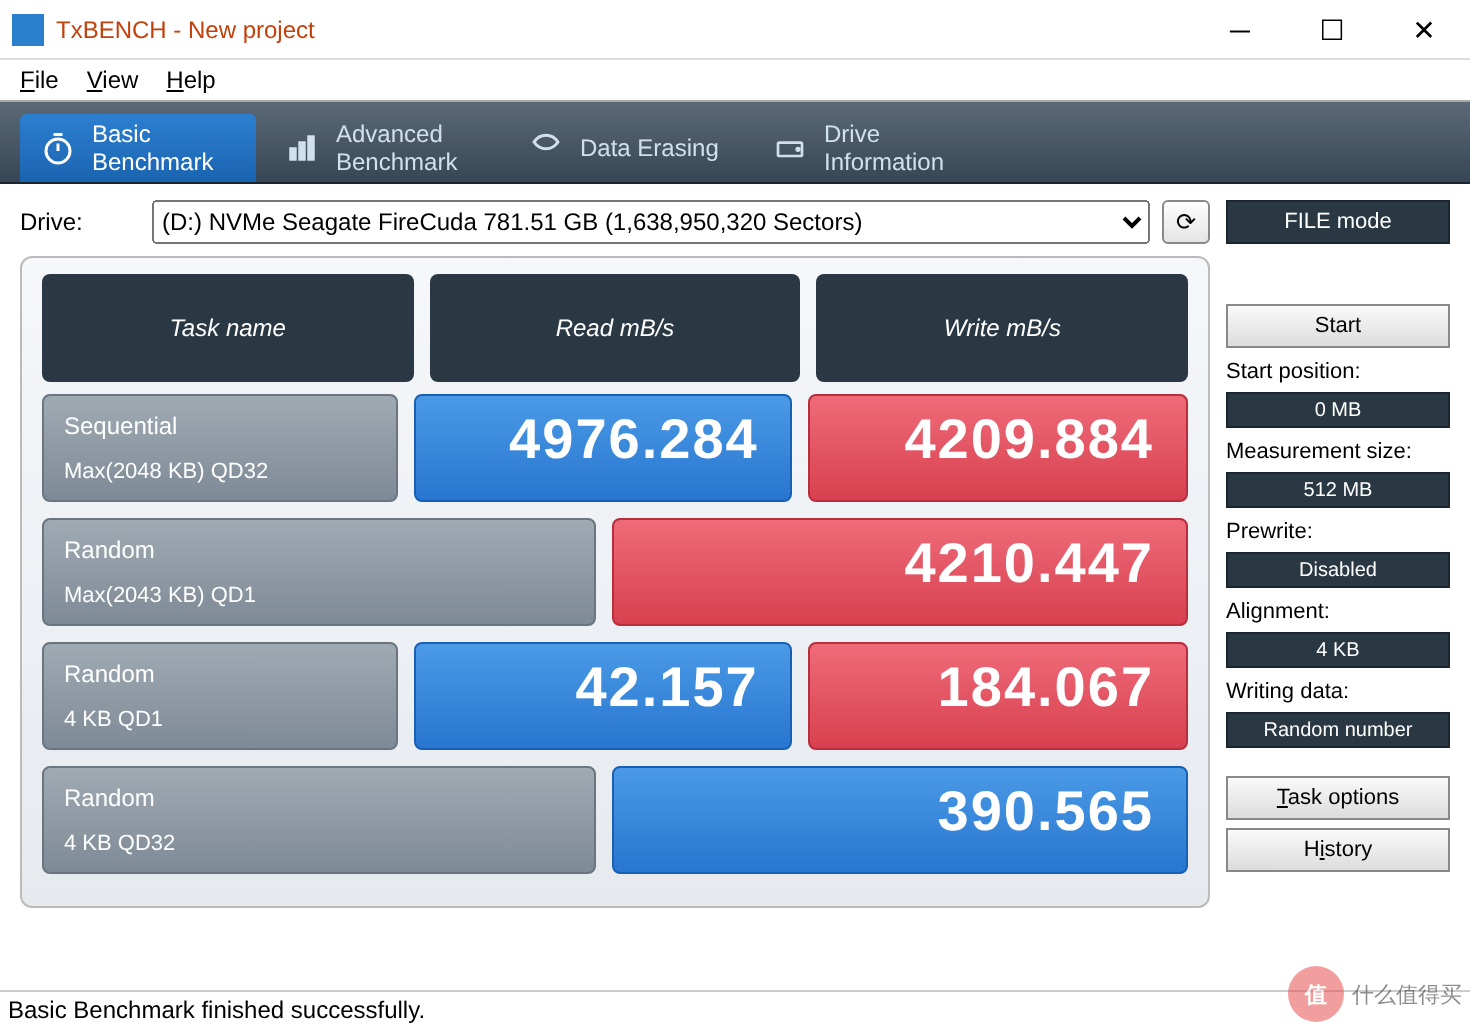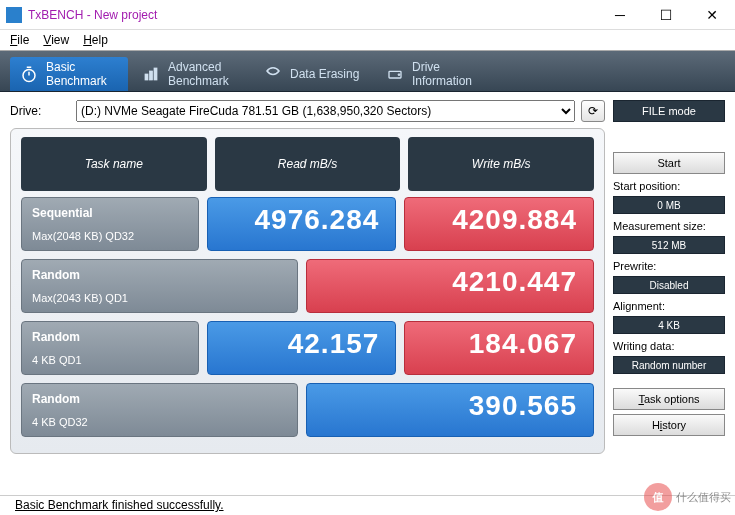--- a/index.html
+++ b/index.html
@@ -1,20 +1,20 @@
 <!DOCTYPE html>
 <html><head>
 <meta charset="utf-8">
 <style>
 * { box-sizing: border-box; margin: 0; padding: 0; font-family: "Segoe UI", Tahoma, sans-serif; }
 body { background: #fff; width: 735px; height: 515px; overflow: hidden; position: relative; }
 
 .titlebar { background: #fff; height: 30px; display: flex; align-items: center; border-bottom: 1px solid #ddd; }
 .titlebar .icon { width: 16px; height: 16px; background: #2a80cc; margin: 0 6px; }
-.titlebar .title { font-size: 12px; flex: 1; color: #a21caf; }
+.titlebar .title { font-size: 12px; flex: 1; color: #c2410c; }
 .winbtns { display: flex; height: 100%; }
 .winbtn { width: 46px; display: flex; align-items: center; justify-content: center; font-size: 14px; color: #000; }
 
 .menubar { height: 20px; display: flex; padding: 0 4px; font-size: 12px; align-items: center; gap: 2px; }
 .menubar span { padding: 1px 6px; }
 .menubar span u { text-decoration: underline; }
 
 .tabstrip { background: linear-gradient(#5c6a78, #374654); height: 42px; display: flex; padding: 6px 10px 0; gap: 4px; border-top: 1px solid #aaa; border-bottom: 1px solid #1a2530; }
 .tab { flex: 0 0 auto; width: 118px; display: flex; align-items: center; gap: 8px; padding: 0 10px; color: #d0e0ef; font-size: 12px; border-radius: 3px 3px 0 0; cursor: pointer; }
 .tab.active { background: linear-gradient(#2d7fd0, #1a64b0); color: #fff; }
@@ -30,32 +30,32 @@
 .driverow select { flex: 1; height: 22px; font-size: 12px; }
 .refresh { width: 24px; height: 22px; border: 1px solid #888; background: linear-gradient(#fefefe,#e4e4e4); border-radius: 3px; display: flex; align-items: center; justify-content: center; }
 
 .panel { background: linear-gradient(#f5f7fa, #e6eaef); border: 1px solid #bbb; border-radius: 6px; padding: 8px 10px; }
 
 .headrow { display: flex; gap: 8px; margin-bottom: 6px; }
 .headcell { flex: 1; background: #2a3844; color: #fff; font-size: 12px; font-style: italic; text-align: center; padding: 20px 0; border-radius: 4px; }
 
 .testrow { display: flex; gap: 8px; margin-bottom: 8px; }
 .taskcell { flex: 1; background: linear-gradient(#a0aab3, #7e8a96); border: 1px solid #6a7580; border-radius: 4px; color: #fff; padding: 8px 10px; font-size: 12px; display: flex; flex-direction: column; justify-content: center; }
-.taskcell .t1 { font-weight: bold; }
+.taskcell .t1 { font-weight: normal; }
 .taskcell .t2 { font-size: 11px; margin-top: 10px; }
 .valcell { flex: 1; border-radius: 4px; color: #fff; font-family: "Arial Black", sans-serif; font-size: 28px; font-weight: 900; text-align: right; padding: 6px 16px; letter-spacing: 1px; }
 .valcell.read { background: linear-gradient(#4a9ae6, #2876d0); border: 1px solid #1860b3; }
 .valcell.write { background: linear-gradient(#ef6b79, #d8404f); border: 1px solid #b82e3c; }
 
 .rbtn { height: 22px; font-size: 11px; border: 1px solid #888; background: linear-gradient(#fafafa,#dcdcdc); cursor: pointer; }
 .rbtn.dark { background: #2a3844; color: #fff; border-color: #1a2530; }
 .rbtn.short { height: 18px; font-size: 10px; }
 .rlabel { font-size: 11px; margin-top: 2px; }
 
-.status { height: 20px; font-size: 12px; padding: 2px 15px; border-top: 1px solid #ccc; position: absolute; bottom: 0; left: 0; right: 0; text-decoration: underline; }
+.status { height: 20px; font-size: 12px; padding: 2px 4px; border-top: 1px solid #ccc; position: absolute; bottom: 0; left: 0; right: 0; }
 
 .watermark { position: absolute; right: 4px; bottom: 4px; opacity: 0.55; display: flex; align-items: center; gap: 4px; font-size: 11px; color: #333; }
 .watermark .wicon { width: 28px; height: 28px; background: #e94f4f; border-radius: 50%; color:#fff; display:flex; align-items:center; justify-content:center; font-weight:bold; }
 </style>
 </head>
 <body>
 
 <div class="titlebar">
   <div class="icon"></div>
   <div class="title">TxBENCH - New project</div>

